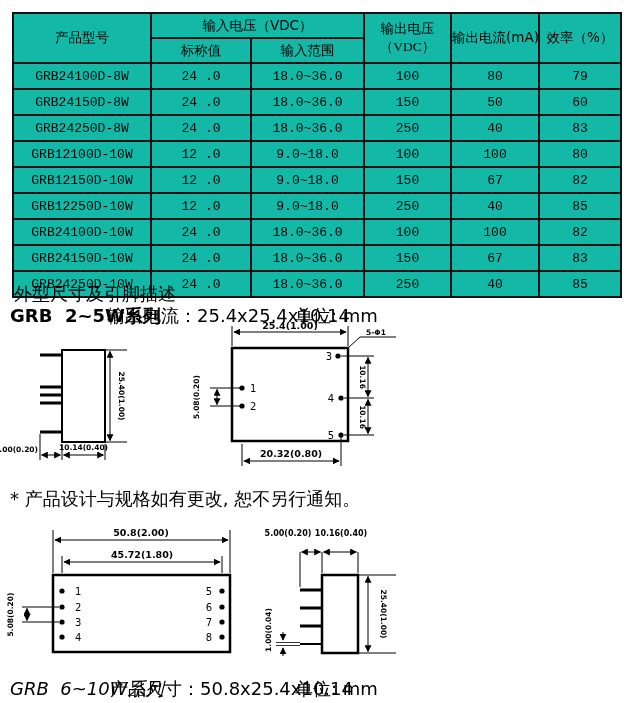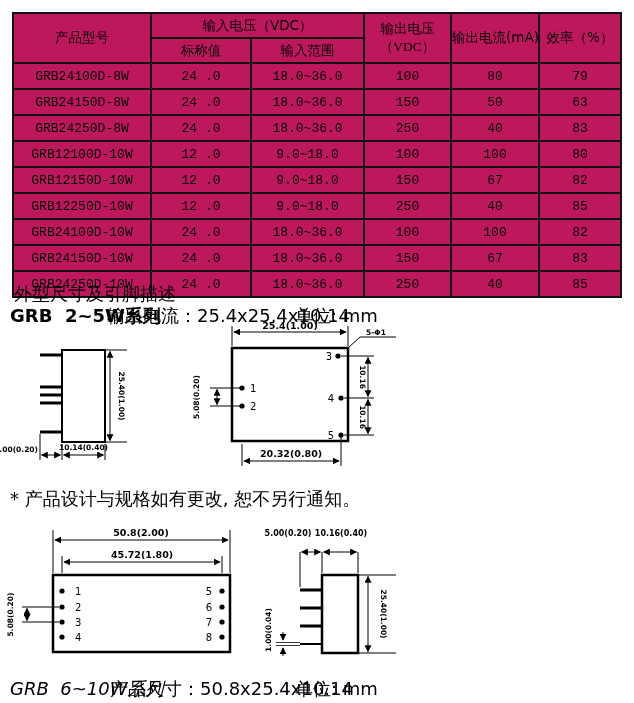--- a/index.html
+++ b/index.html
@@ -3,21 +3,21 @@
 <meta charset="utf-8">
 <style>
   html,body{margin:0;padding:0;}
   body{
     width:634px;height:703px;background:#ffffff;position:relative;
     font-family:"DejaVu Sans",sans-serif;color:#000;overflow:hidden;
   }
   
   table.spec{
     position:absolute;left:12px;top:12px;width:608px;
-    border-collapse:collapse;table-layout:fixed;background:#be185d;
+    border-collapse:collapse;table-layout:fixed;background:#14b8a6;
   }
   table.spec th,table.spec td{
     border:2px solid #111;text-align:center;vertical-align:middle;
     padding:0;overflow:hidden;white-space:nowrap;
   }
   table.spec th{
     font-family:"DejaVu Sans",sans-serif;font-size:13.5px;font-weight:normal;
     height:23px;
   }
   table.spec td{
@@ -78,21 +78,21 @@
       <td>100</td>
       <td>80</td>
       <td>79</td>
     </tr>
     <tr>
       <td class="model">GRB24150D-8W</td>
       <td>24 .0</td>
       <td>18.0~36.0</td>
       <td>150</td>
       <td>50</td>
-      <td>63</td>
+      <td>60</td>
     </tr>
     <tr>
       <td class="model">GRB24250D-8W</td>
       <td>24 .0</td>
       <td>18.0~36.0</td>
       <td>250</td>
       <td>40</td>
       <td>83</td>
     </tr>
     <tr>

